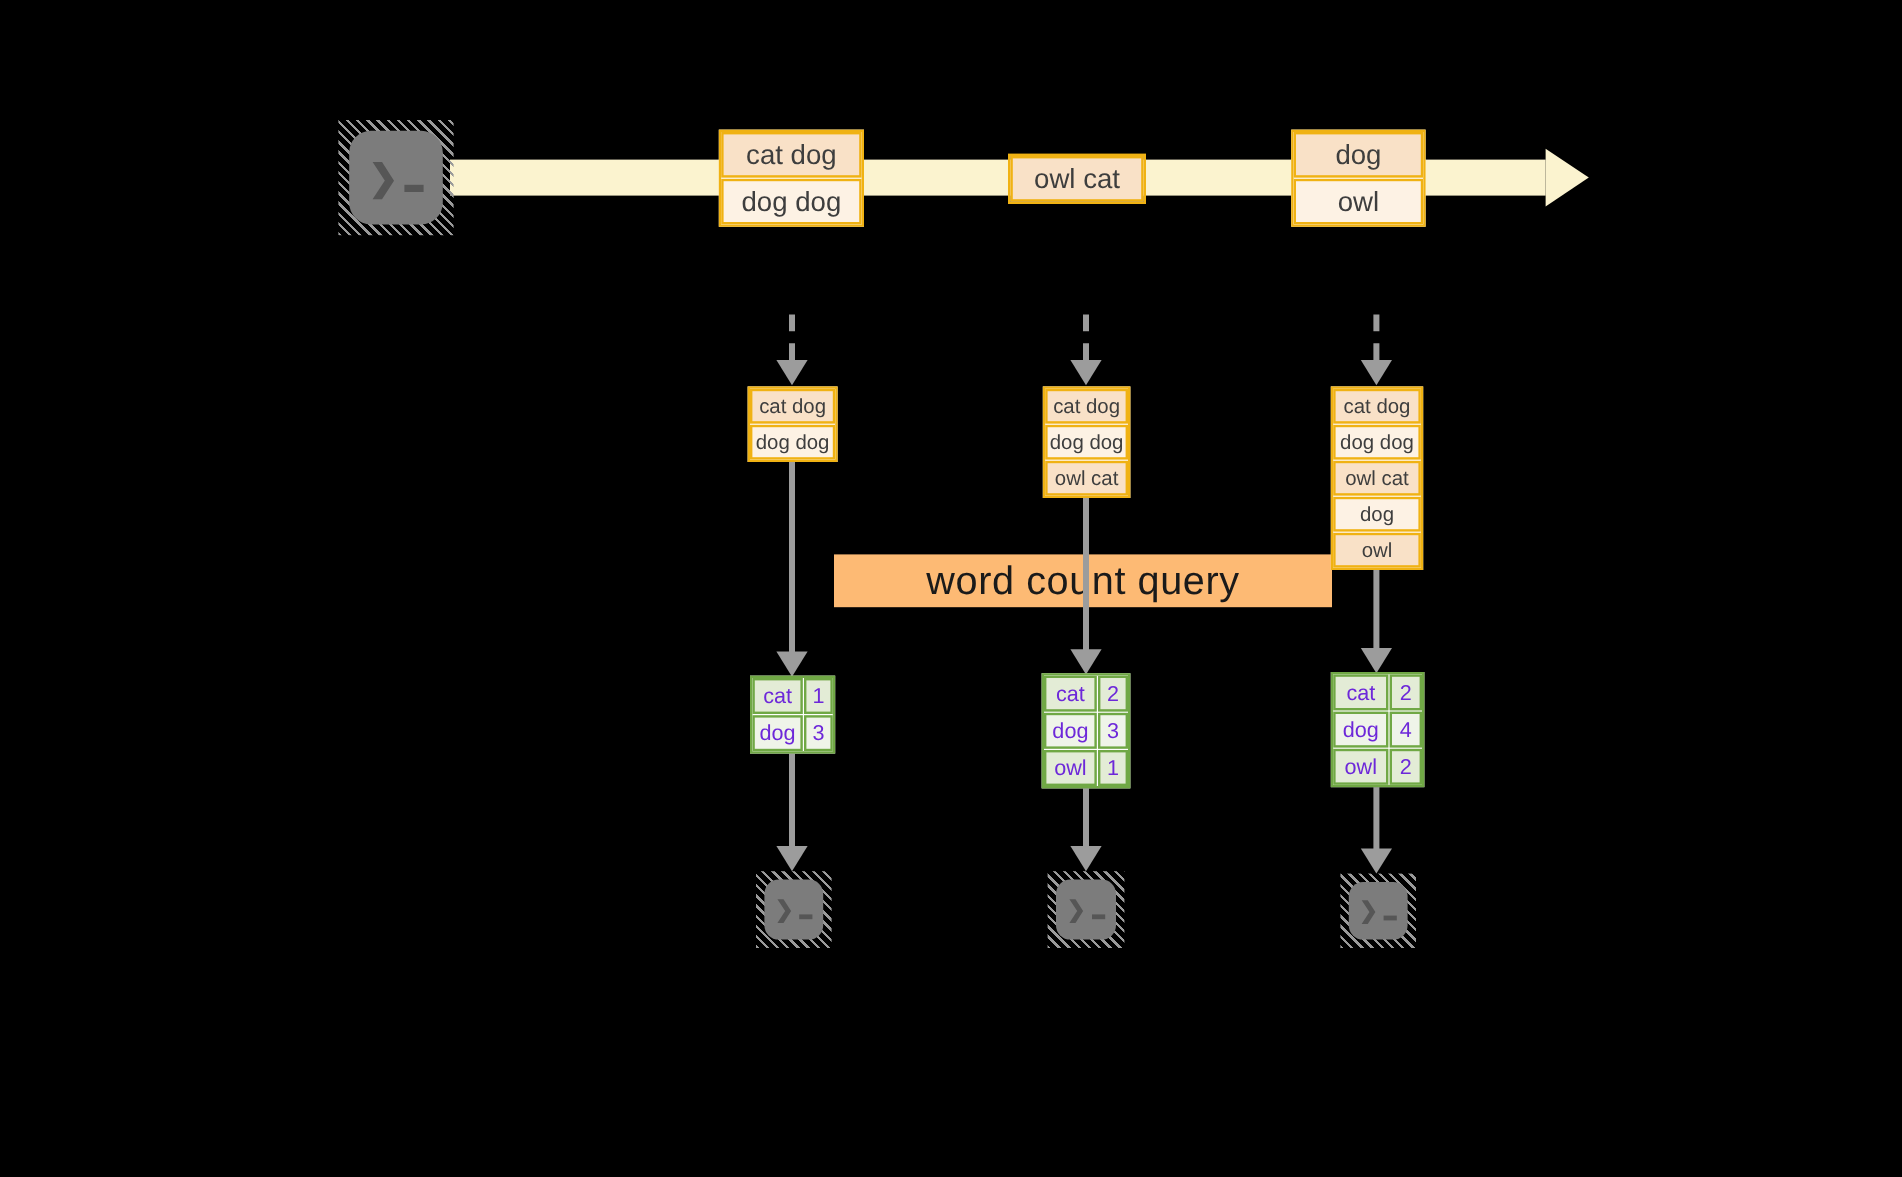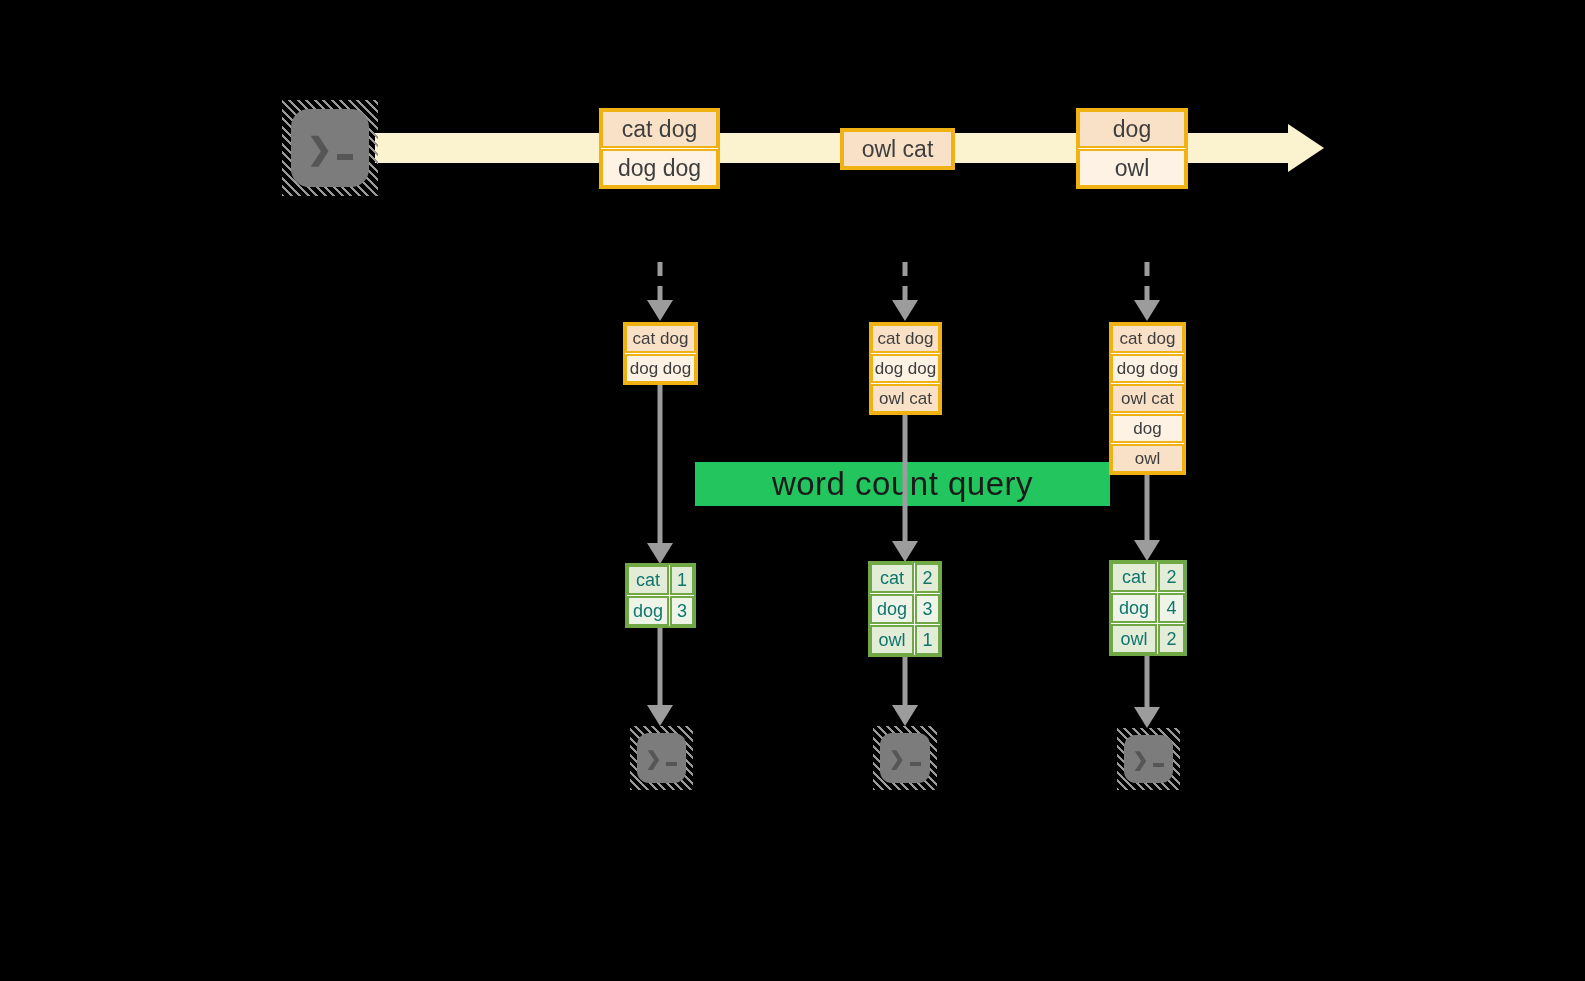--- a/index.html
+++ b/index.html
@@ -33,26 +33,26 @@
          color:#3e3e3e;}
   .obox > .ocell:nth-child(odd){background:#f9e1c7;}
   .obox > .ocell:nth-child(even){background:#fdf2e4;}
   .ebox .ocell{height:38px;font-size:23px;}
   .sbox .ocell{height:29px;font-size:17px;}
 
   
   .gtable{position:absolute;z-index:4;box-sizing:border-box;background:#fff;
           border:2px solid #70a845;display:grid;gap:1px;}
   .gcell{box-sizing:border-box;border:2px solid #70a845;height:30px;display:flex;align-items:center;justify-content:center;
-         color:#0f766e;font-size:18px;}
+         color:#6d28d9;font-size:18px;}
   .gdark{background:#e3ecd6;}
   .glight{background:#eff4e9;}
 
   
-  .query{position:absolute;left:695px;top:462px;width:415px;height:44px;background:#22c55e;z-index:2;
+  .query{position:absolute;left:695px;top:462px;width:415px;height:44px;background:#fdba74;z-index:2;
          display:flex;align-items:center;justify-content:center;color:#1a1a1a;
          font-size:33px;font-weight:300;letter-spacing:.5px;}
 
   
   .connectors{position:absolute;left:0;top:0;z-index:3;pointer-events:none;}
 </style>
 </head>
 <body>
 
 <div class="canvas">

